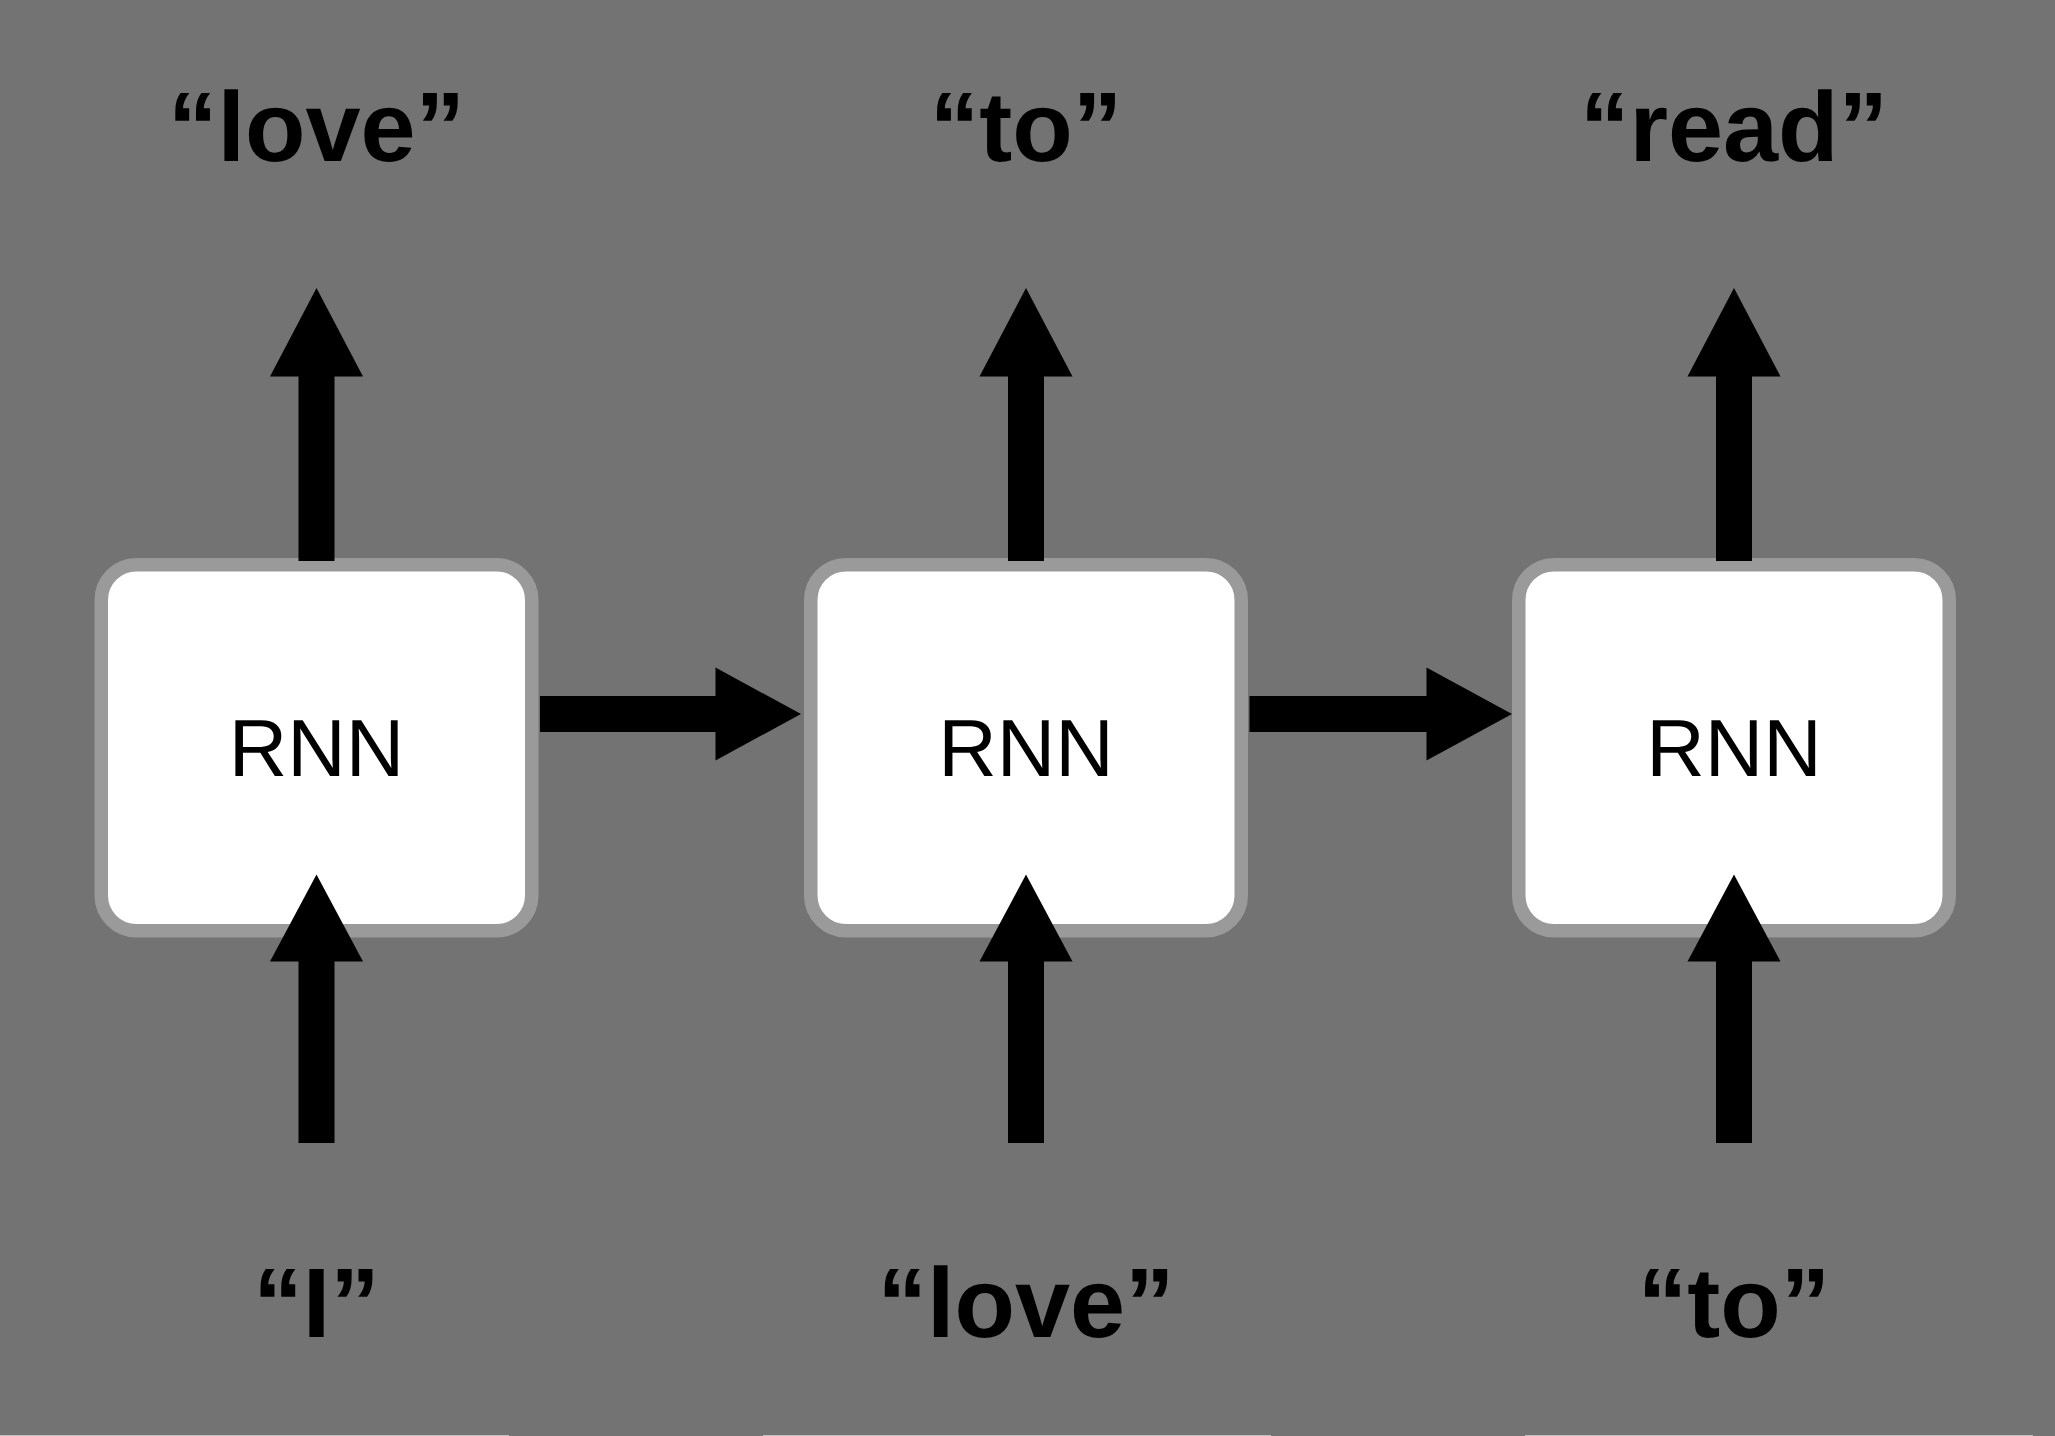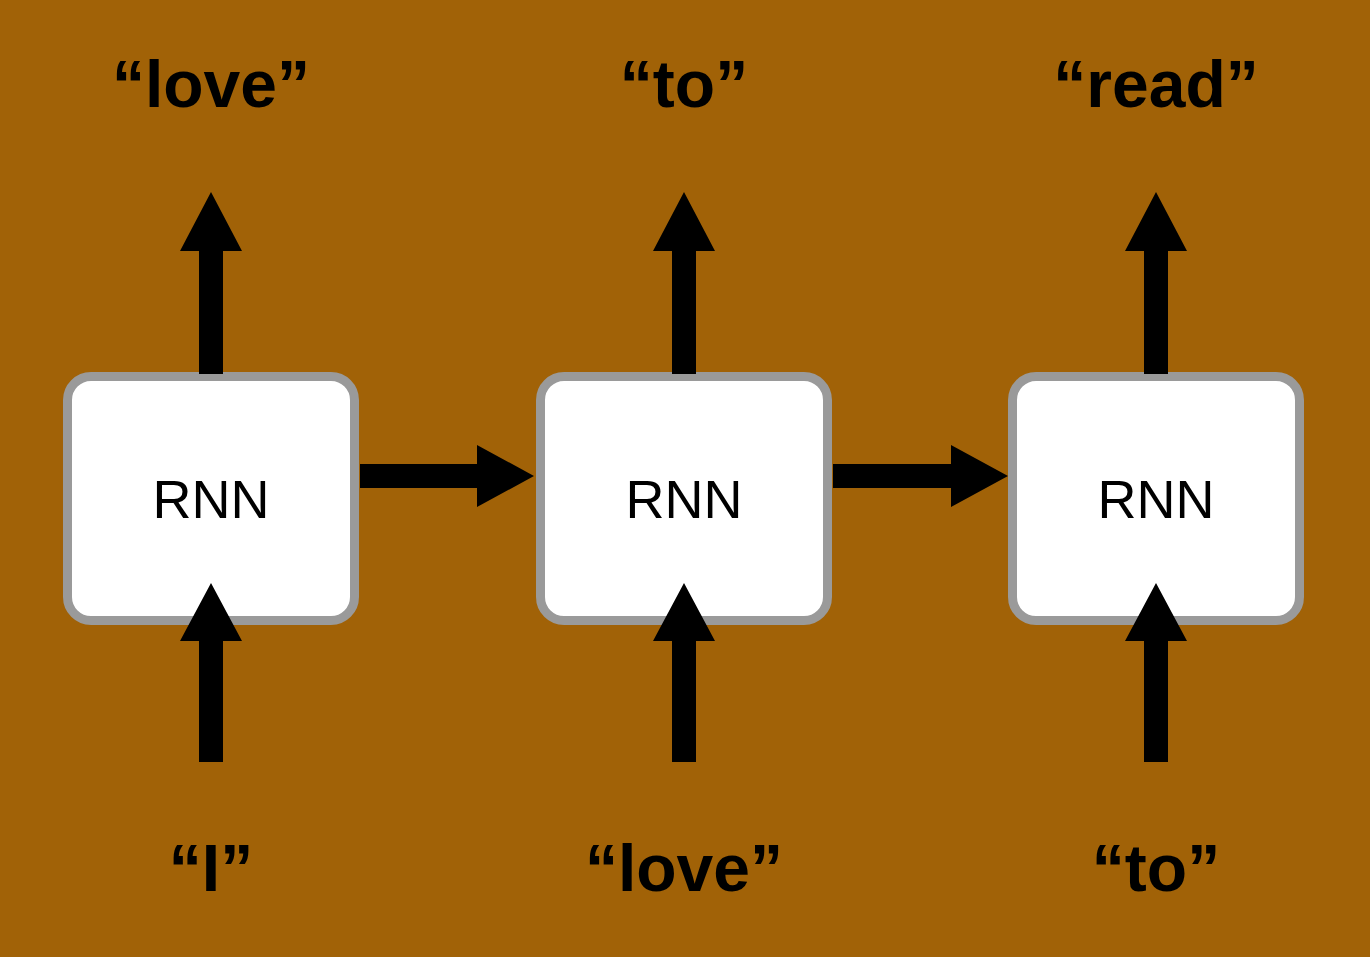--- a/index.html
+++ b/index.html
@@ -5,21 +5,21 @@
   html, body {
     margin: 0;
     padding: 0;
     background: #ffffff;
     font-family: "Liberation Sans", "DejaVu Sans", sans-serif;
   }
   #canvas {
     position: relative;
     width: 1370px;
     height: 957px;
-    background: #a16207;
+    background: #737373;
     overflow: hidden;
   }
   .word-label {
     position: absolute;
     width: 440px;
     text-align: center;
     font-size: 66px;
     font-weight: bold;
     color: #000000;
     line-height: 1.05;

